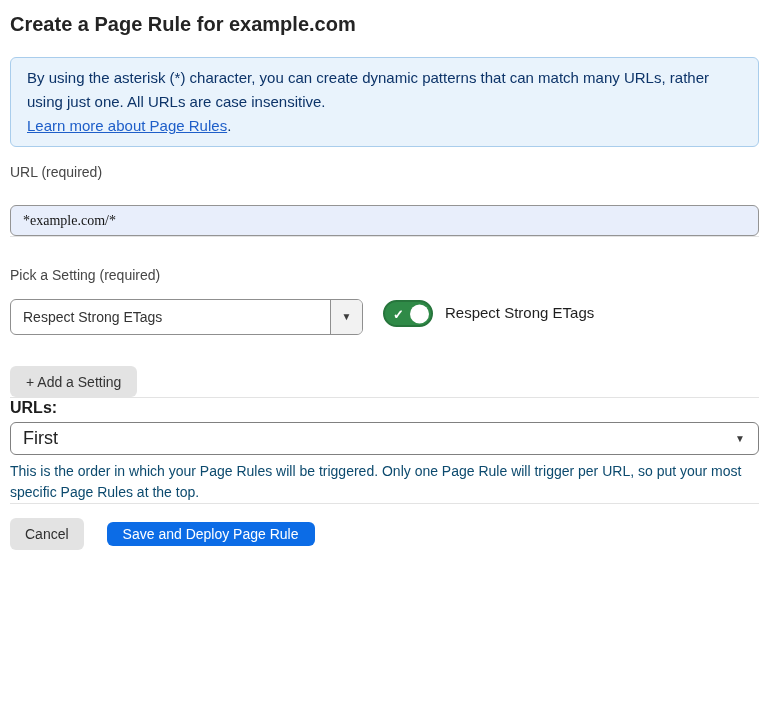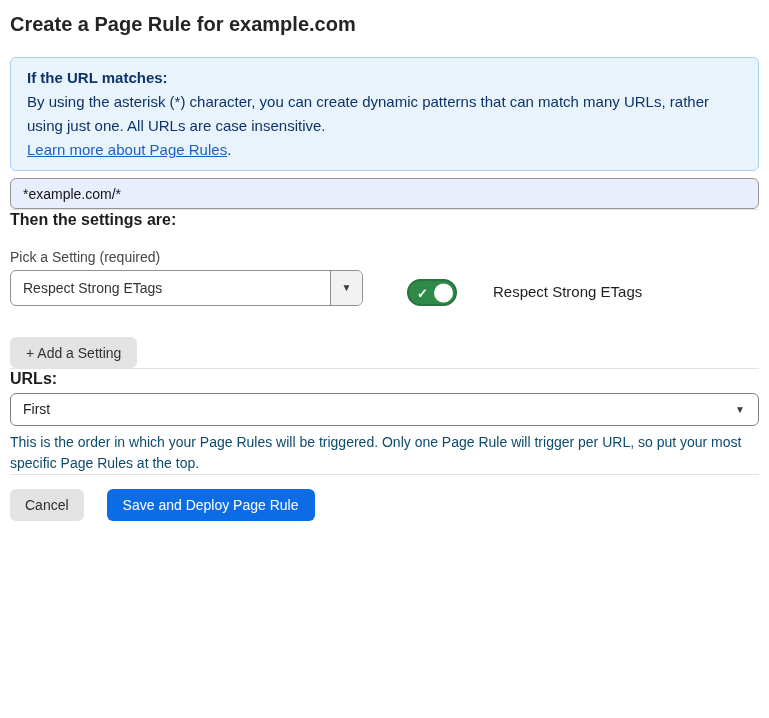--- a/index.html
+++ b/index.html
@@ -31,33 +31,33 @@
   .info-heading { font-weight: 700; }
   .info-link { color: var(--link_blue); text-decoration: underline; cursor: pointer; }
   .info-period { color: var(--info_text); }
 
   .field-label {
     display: block;
     font-size: 14px; line-height: 17px;
     color: #464646;
   }
   .label-url { margin-top: 17px; }
-  .label-pick { margin-top: 20px; }
+  .label-pick { margin-top: 30px; }
   .label-select { margin-top: 21px; }
 
   .url-input {
     display: block;
-    margin-top: 7px;
+    margin-top: 24px;
     width: 100%; height: 31px;
     background: var(--input_bg);
     border: 1px solid #949494;
     border-radius: 6px;
     padding: 0 12px;
     font-size: 14px; color: #141414;
-    font-family: Liberation Sans, sans-serif;
+    font-family: Liberation Serif, serif;
     outline: none;
   }
 
   hr.divider {
     border: none;
     border-top: 1px solid #e3e3e3;
     margin: 0;
   }
   .d1 { margin-top: 36px; }
   .d2 { margin-top: 11px; }
@@ -65,24 +65,23 @@
 
   h2.section-heading {
     font-size: 16px; line-height: 19px;
     font-weight: 700; color: #1d1d1d;
     margin: 0;
   }
   .h-settings { margin-top: 23px; }
   .h-order { margin-top: 26px; }
 
   .setting-row {
-    margin-top: 4px;
+    margin-top: 15px;
     display: flex;
-    align-items: flex-end;
-    gap: 24px;
+    align-items: flex-start;
   }
   .dropdown {
     width: 353px; height: 36px;
     background: #fff;
     border: 1px solid #8f8f8f;
     border-radius: 6px;
     display: flex;
     overflow: hidden;
     cursor: pointer;
     flex: none;
@@ -132,36 +131,36 @@
 
   button {
     font-family: inherit;
     border: none;
     border-radius: 6px;
     cursor: pointer;
     font-size: 14px;
   }
   .gray-btn { background: var(--button_gray); color: #2f2f2f; height: 32px; padding: 0 15px; text-align: center; }
   .add-btn { display: block; margin-top: 31px; height: 31px; padding: 0 16px; color: #333; }
-  .blue-btn { background: var(--primary_blue); color: #ffffff; height: 32px; padding: 0 16px; }
+  .blue-btn { background: var(--primary_blue); color: #ffffff; height: 24px; padding: 0 16px; }
 
   .select {
     position: relative;
     margin-top: 5px;
     width: 100%; height: 33px;
     background: #fff;
     border: 1px solid #808080;
     border-radius: 6px;
     cursor: pointer;
   }
   .select-value {
     display: block;
     line-height: 31px;
     padding-left: 12px;
-    font-size: 14px; color: #222;
+    font-size: 18px; color: #222;
   }
   .select-arrow {
     position: absolute; right: 13px; top: 50%;
     transform: translateY(-50%);
   }
 
   .help-text {
     margin: 6px 0 0;
     font-size: 14px; line-height: 21px;
     color: #0c4a6e;
@@ -175,30 +174,29 @@
   }
 </style>
 </head>
 <body>
 
 <div class="page">
 
   <h1 class="page-title">Create a Page Rule for example.com</h1>
 
   <div class="info-box">
-    <div class="info-heading">If the URL matches:</div>
     <div class="info-body">By using the asterisk (*) character, you can create dynamic patterns that can match many URLs, rather using just one. All URLs are case insensitive.</div>
     <div class="info-link-line"><a class="info-link">Learn more about Page Rules</a><span class="info-period">.</span></div>
   </div>
 
+  <label class="field-label label-url">URL (required)</label>
   <input class="url-input" type="text" value="*example.com/*" style="">
 
   <hr class="divider d1">
 
-  <h2 class="section-heading h-settings">Then the settings are:</h2>
   <label class="field-label label-pick">Pick a Setting (required)</label>
 
   <div class="setting-row">
     <div class="dropdown">
       <span class="dropdown-value">Respect Strong ETags</span>
       <span class="dropdown-arrow-box">
           <span class="arrow">▼</span>
         </span>
     </div>
     <div class="toggle" role="switch" aria-checked="true">

